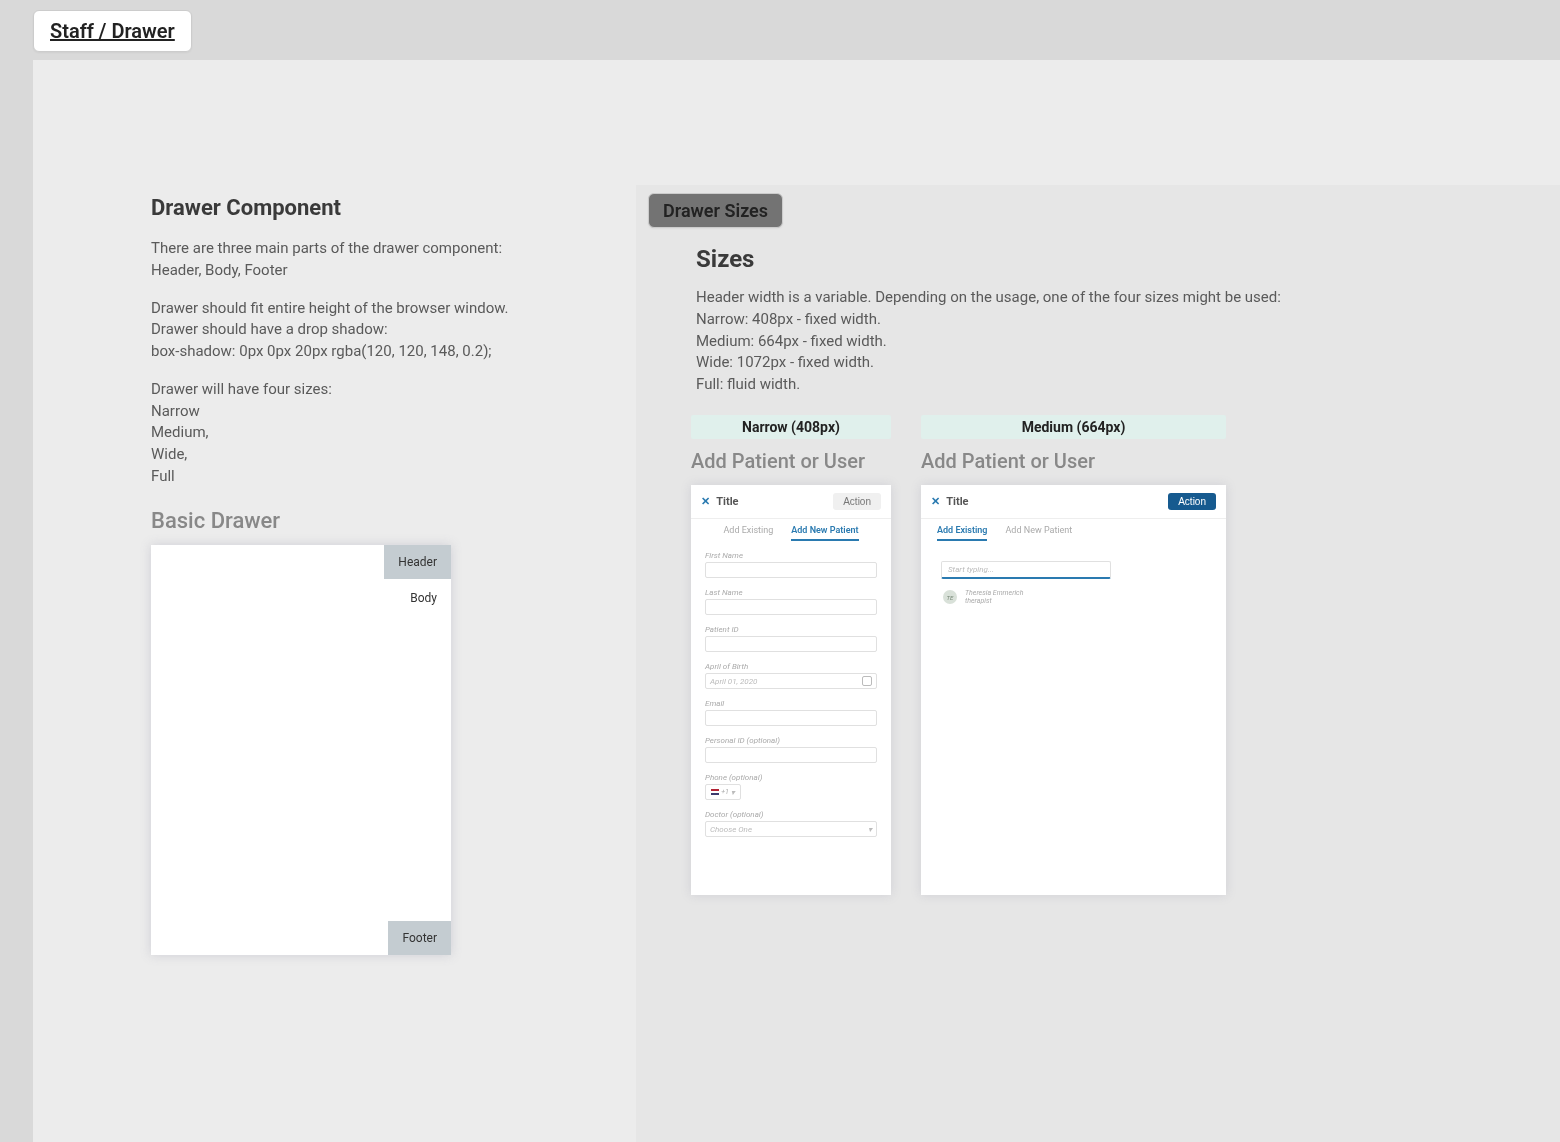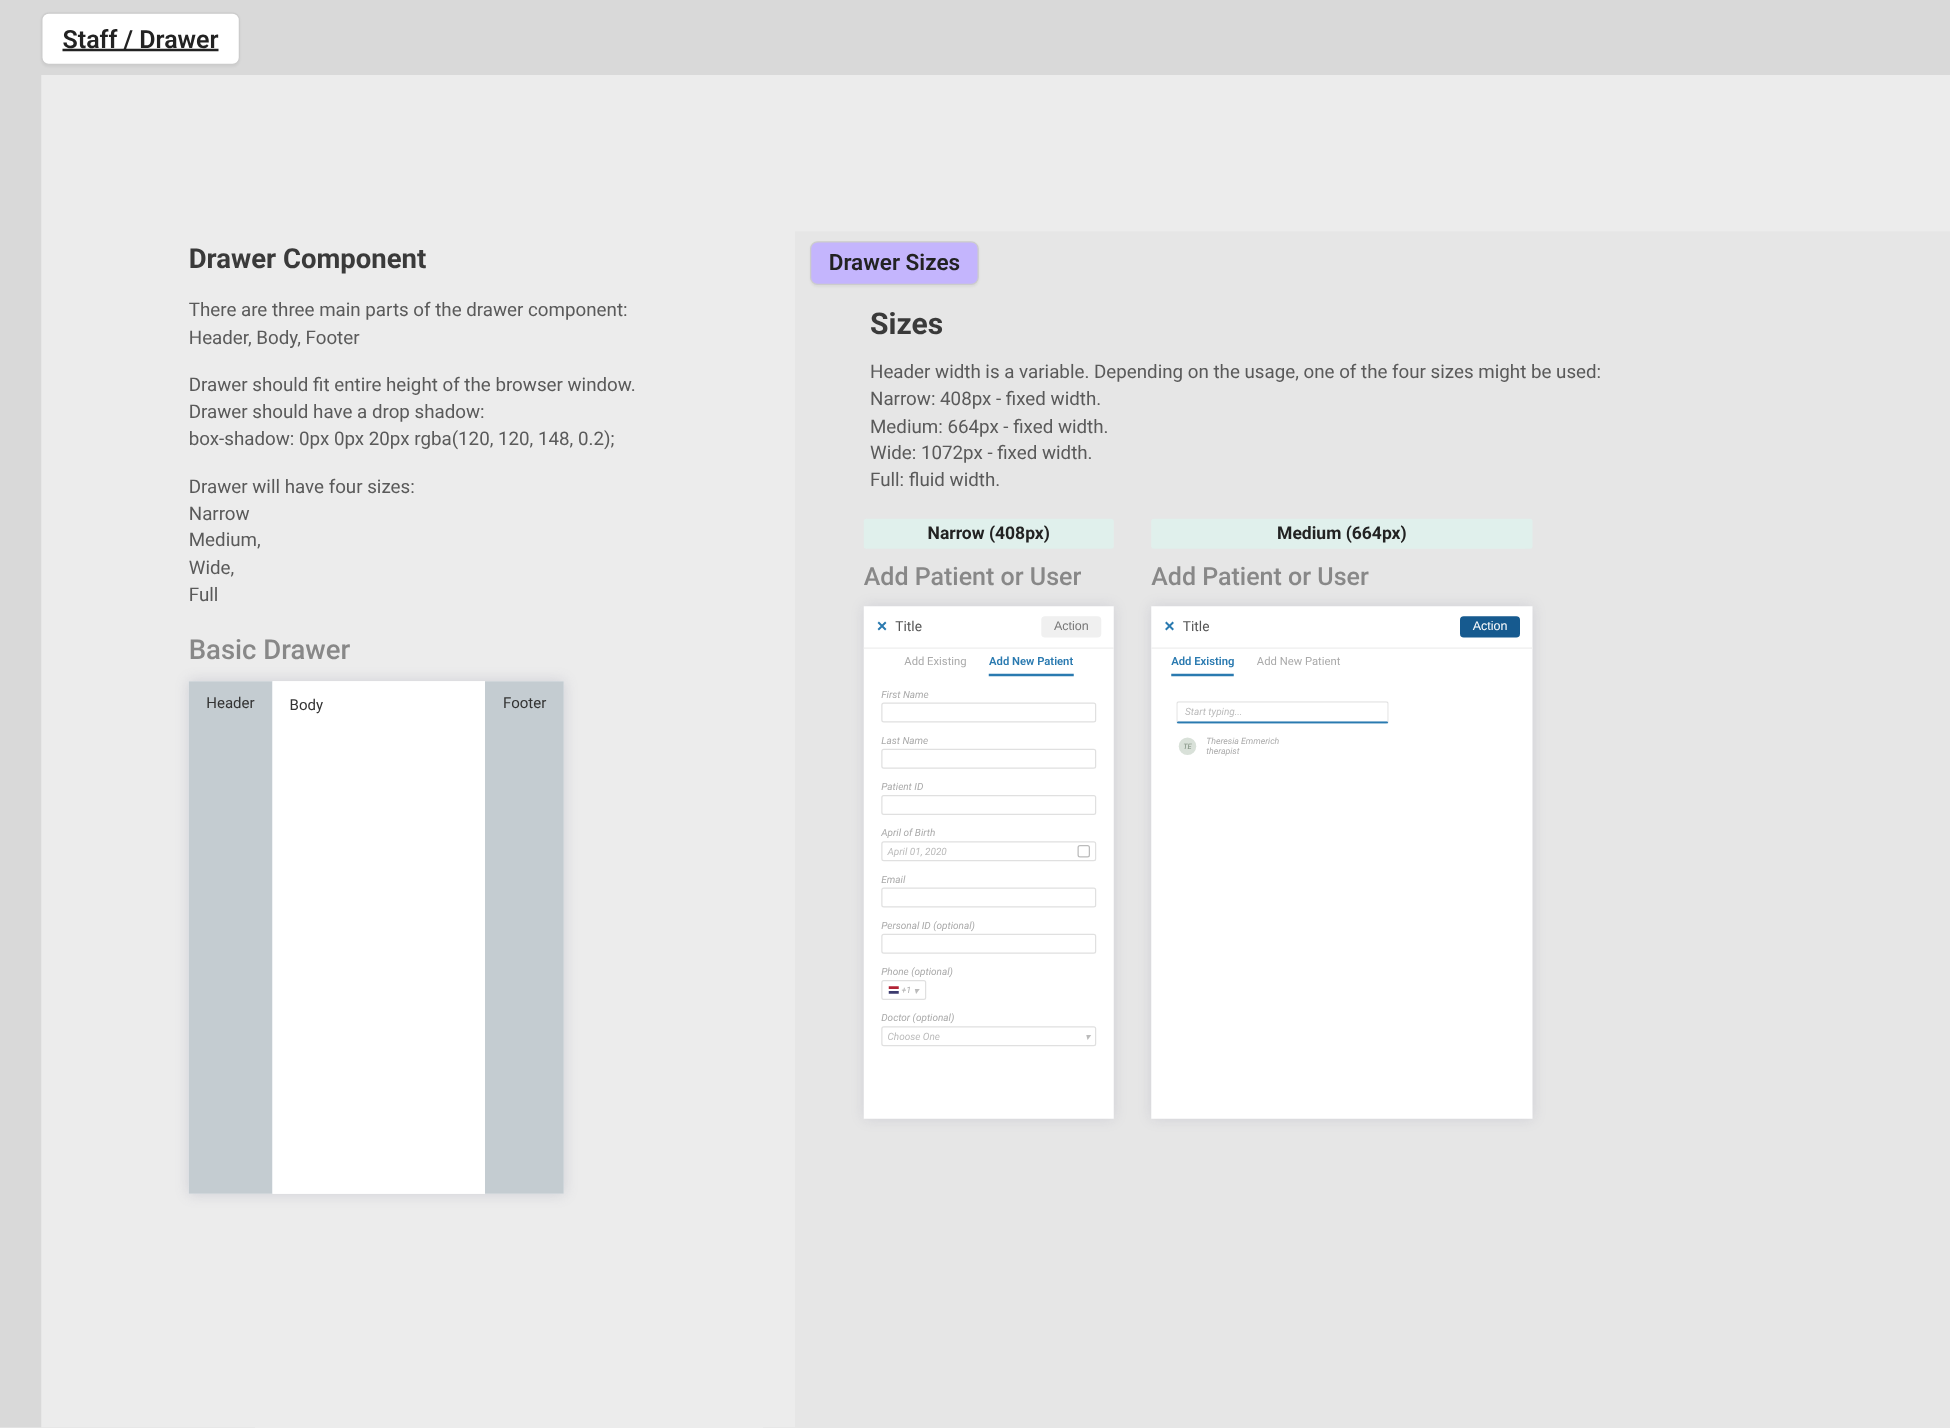--- a/index.html
+++ b/index.html
@@ -40,42 +40,42 @@
     font-size: 15px; line-height: 1.45; color: #5a5a5a; margin-bottom: 16px;
   }
   .left-doc .sub {
     font-size: 22px; font-weight: 500; color: #888; margin-top: 20px; margin-bottom: 12px;
   }
 
   .basic-drawer {
     width: 300px; height: 410px;
     background: #fff;
     box-shadow: 0 0 10px rgba(120,120,148,0.25);
-    display: flex; flex-direction: row;
+    display: flex; flex-direction: column; align-items: flex-end;
   }
   .basic-drawer .bd-header, .basic-drawer .bd-footer {
     background: #c4ccd1;
     padding: 10px 14px;
     font-size: 12px; color: #333;
   }
   .basic-drawer .bd-body {
     flex: 1; background: #fff; padding: 12px 14px;
     font-size: 12px; color: #333;
   }
 
   
   .right-panel {
     position: absolute;
     top: 125px; left: 603px; right: 0; bottom: 0;
     background: #e6e6e6;
   }
   .right-tab {
     position: absolute;
     top: 8px; left: 12px;
-    background: #c4b5fd;
+    background: #737373;
     border: 1px solid #ccc;
     border-radius: 6px;
     padding: 6px 14px;
     font-size: 18px; font-weight: 600; color: #222;
     box-shadow: 0 1px 2px rgba(0,0,0,0.05);
   }
   .sizes-doc {
     position: absolute;
     top: 60px; left: 60px;
     width: 800px;
@@ -112,21 +112,21 @@
   .size-col.narrow .mock-drawer { height: 410px; }
   .size-col.medium .mock-drawer { height: 410px; }
 
   .md-head {
     display: flex; align-items: center; justify-content: space-between;
     padding: 8px 10px;
     border-bottom: 1px solid #eee;
   }
   .md-head .left { display: flex; align-items: center; gap: 6px; }
   .md-head .x { color: #2a7ab0; font-size: 11px; font-weight: 700; cursor: default; }
-  .md-head .ttl { font-size: 11px; color: #555; font-weight: 400; }
+  .md-head .ttl { font-size: 11px; color: #555; font-weight: 700; }
   .action-btn {
     font-size: 10px; padding: 3px 10px; border-radius: 3px;
     border: none;
   }
   .action-btn.ghost { background: #f0f0f0; color: #777; }
   .action-btn.primary { background: #165a8f; color: #fff; }
 
   .md-tabs {
     display: flex; justify-content: center; gap: 18px;
     padding: 6px 10px 4px;

